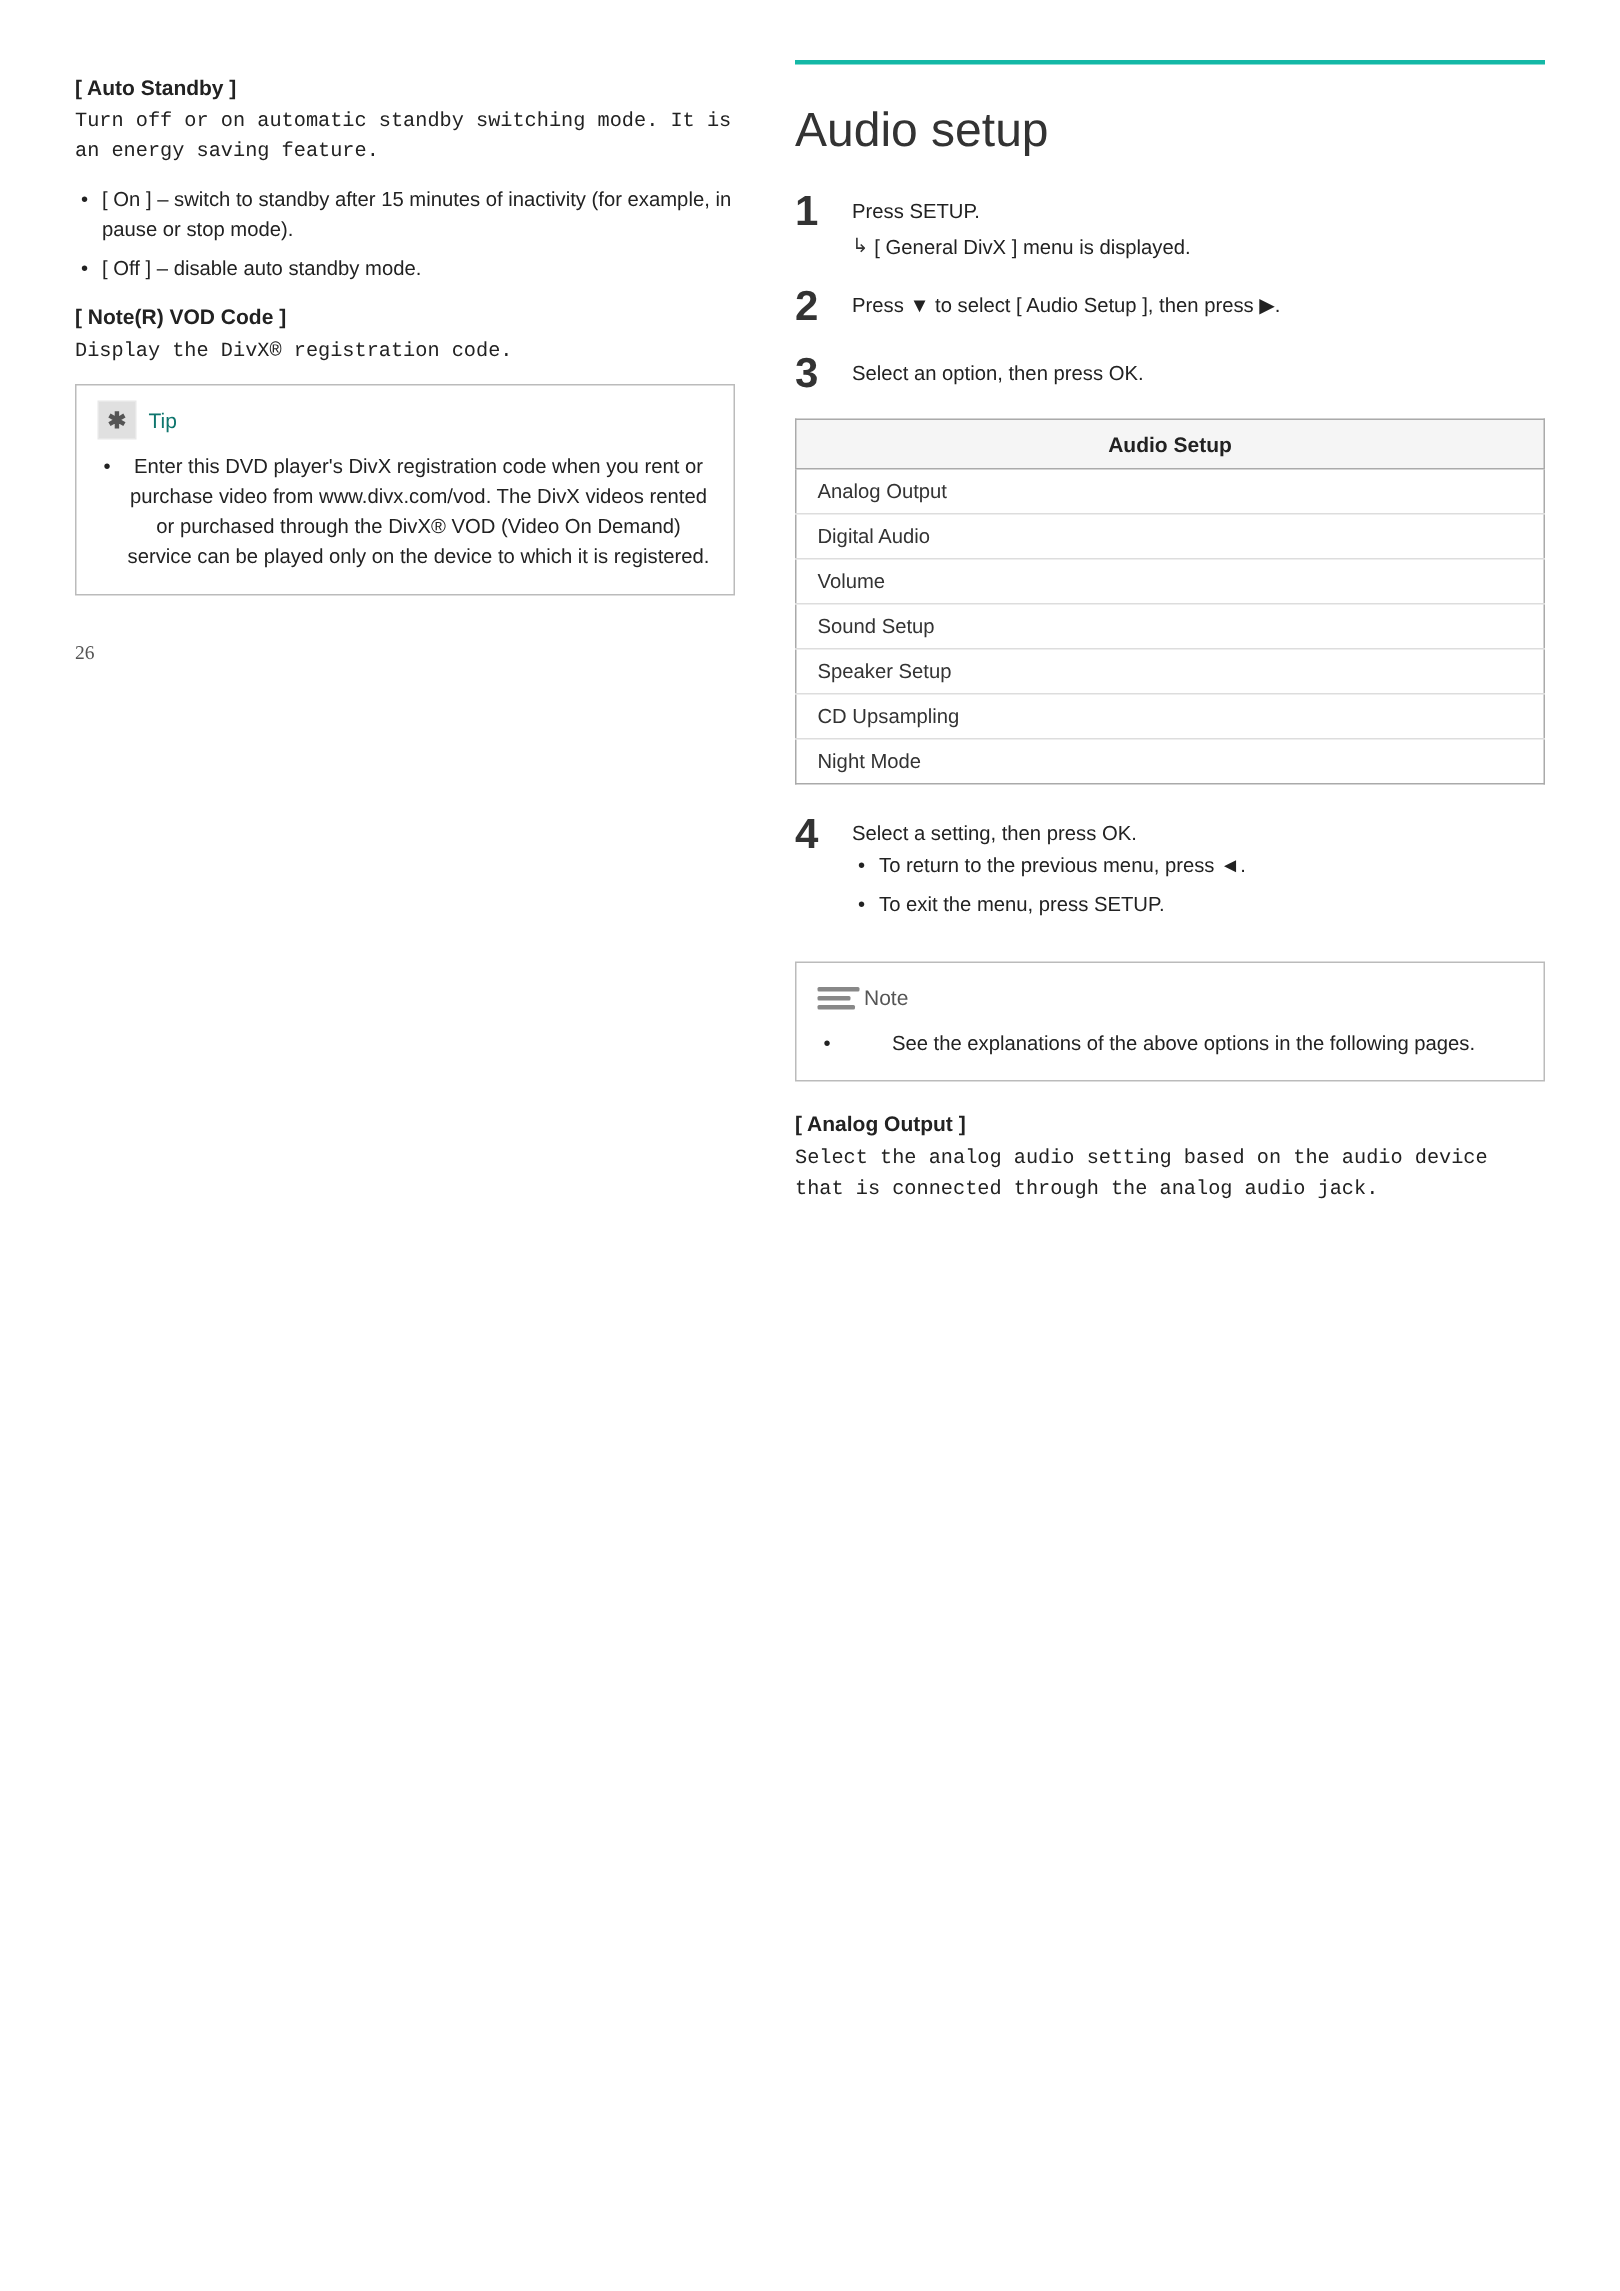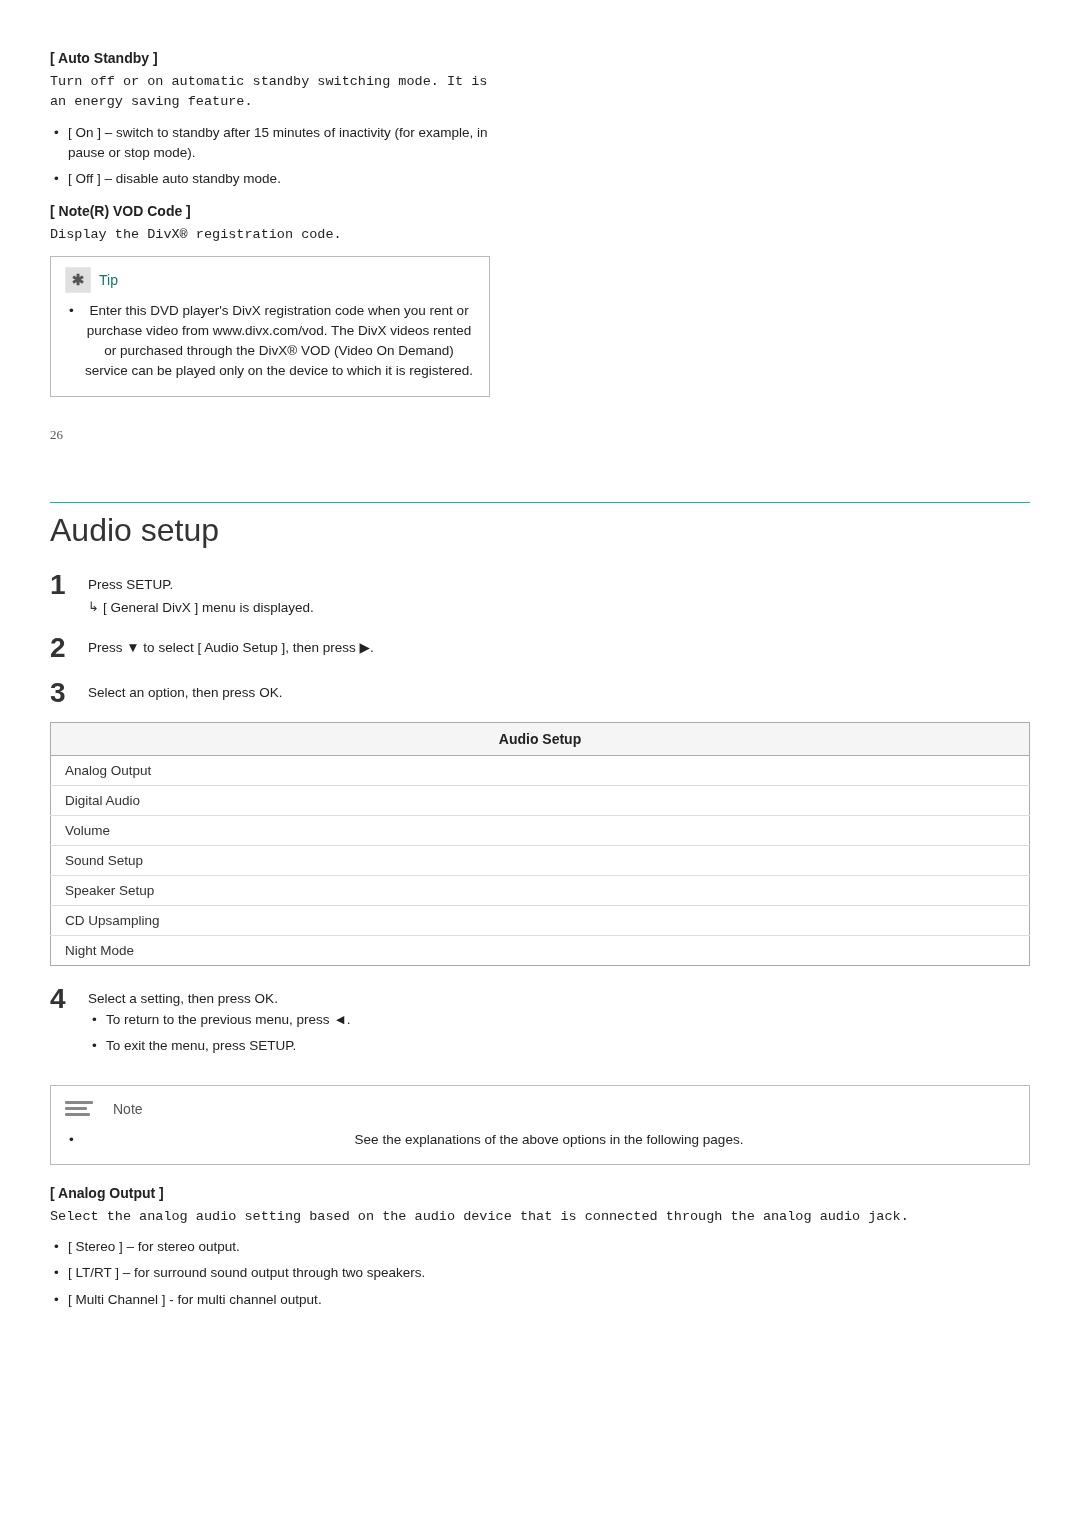--- a/index.html
+++ b/index.html
@@ -6,34 +6,33 @@
     body {
       font-family: Arial, Helvetica, sans-serif;
       font-size: 14px;
       background: #fff;
       color: #222;
       width: 1080px;
       min-height: 1527px;
     }
     .page {
       display: flex;
-      flex-direction: column;
+      flex-direction: row;
       padding: 40px 50px;
       gap: 40px;
     }
     .left-col {
       width: 440px;
       flex-shrink: 0;
       padding-top: 10px;
     }
     .right-col {
       flex: 1;
-      border-top: 1px solid #14b8a6;
-      padding-top: 10px;
-      margin-top: 19px;
+      border-top: 3px solid #14b8a6;
+      padding-top: 26px;
     }
     
     .section-heading {
       font-weight: bold;
       margin-bottom: 6px;
       font-size: 14px;
     }
     .section-text {
       font-size: 13.5px;
       line-height: 1.5;
@@ -152,21 +151,21 @@
     
     .note-box {
       border: 1px solid #bbb;
       padding: 10px 14px;
       margin-top: 10px;
       margin-bottom: 20px;
     }
     .note-header {
       display: flex;
       align-items: center;
-      gap: 20px;
+      gap: 3px;
       margin-bottom: 8px;
     }
     .note-icon {
       width: 28px;
       height: 26px;
       display: flex;
       flex-direction: column;
       justify-content: center;
       gap: 3px;
       flex-shrink: 0;
@@ -330,21 +329,16 @@
         <span class="note-label">Note</span>
       </div>
       <ul class="sub-bullet">
         <li><span>See the explanations of the above options in the following pages.</span></li>
       </ul>
     </div>
 
     <div class="analog-section">
       <div class="section-heading">[ Analog Output ]</div>
       <div class="section-text">Select the analog audio setting based on the audio device that is connected through the analog audio jack.</div>
-      <ul class="bullet-list">
-        <li><span>[ Stereo ] – for stereo output.</span></li>
-        <li><span>[ LT/RT ] – for surround sound output through two speakers.</span></li>
-        <li><span>[ Multi Channel ] - for multi channel output.</span></li>
-      </ul>
     </div>
 
   </div>
 </div>
 
 </body></html>

